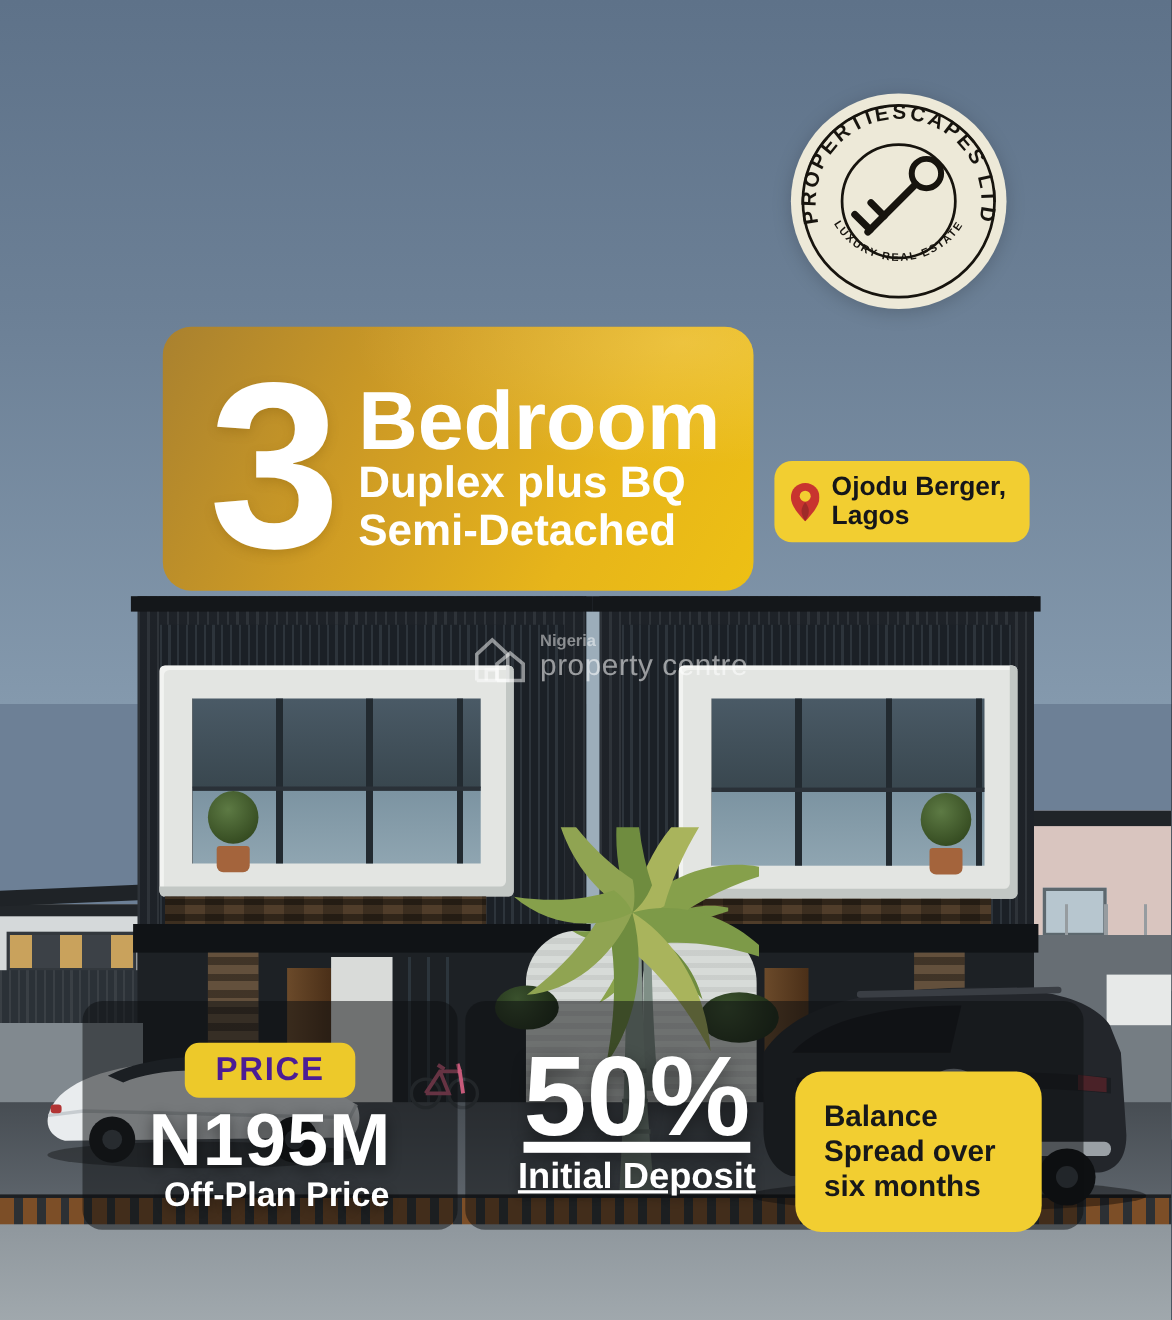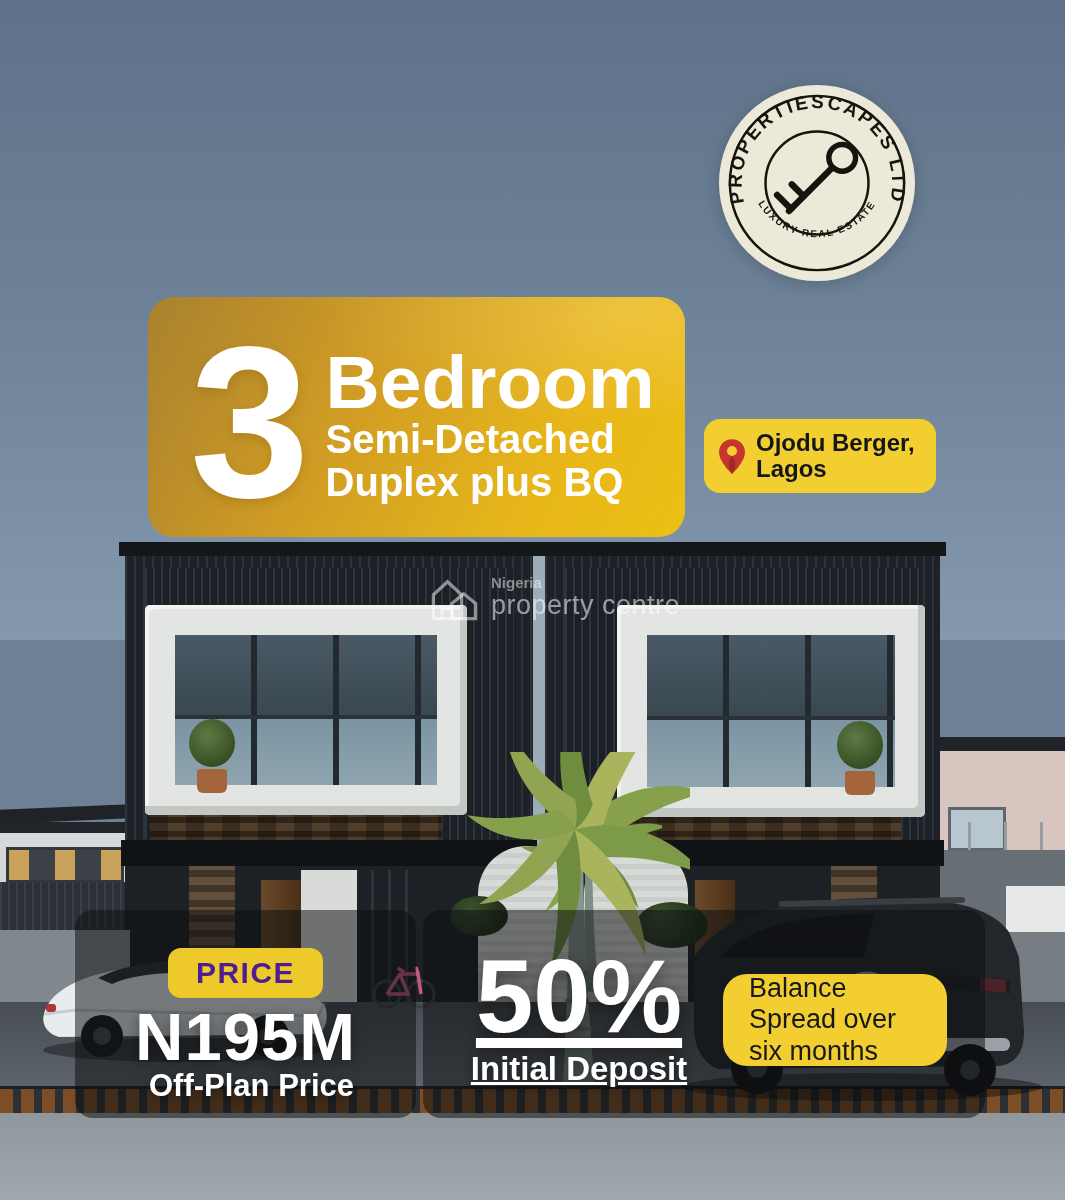--- a/index.html
+++ b/index.html
@@ -94,23 +94,23 @@
     letter-spacing:1.5px;padding:10px 28px;border-radius:13px;line-height:1;}
   .price-value{font-weight:700;font-size:67px;line-height:1.0;margin-top:5px;letter-spacing:1px;
     text-shadow:0 4px 14px rgba(0,0,0,0.45);}
   .price-caption{font-weight:700;font-size:31px;line-height:1.05;
     text-shadow:0 3px 10px rgba(0,0,0,0.45);margin-left:12px;}
   .deposit-main{position:absolute;left:6px;top:44px;width:300px;text-align:center;text-decoration:underline;}
   .deposit-value{font-weight:700;font-size:103px;line-height:0.84;
     text-shadow:0 5px 16px rgba(0,0,0,0.45);}
   .deposit-caption{font-weight:700;font-size:33px;margin-top:9px;
     text-shadow:0 3px 10px rgba(0,0,0,0.45);}
-  .balance-badge{position:absolute;right:38px;top:64px;width:224px;height:92px;border-radius:24px;
+  .balance-badge{position:absolute;right:38px;top:64px;width:224px;height:146px;border-radius:24px;
     background:#f2ce31;color:#17181a;display:flex;flex-direction:column;justify-content:center;
-    padding-left:26px;box-sizing:border-box;font-weight:400;font-size:27px;line-height:1.16;}
+    padding-left:26px;box-sizing:border-box;font-weight:700;font-size:27px;line-height:1.16;}
 
   
   .banner{left:148px;top:297px;width:537px;height:240px;border-radius:26px;z-index:60;
     background:linear-gradient(118deg,#a9812f 0%,#cf9c24 38%,#e7b51a 72%,#edc014 100%);
     overflow:hidden;display:flex;color:#fff;}
   .banner::after{content:"";position:absolute;inset:0;
     background:radial-gradient(90% 75% at 88% 6%,rgba(255,236,170,0.25),transparent 62%);}
   .banner-number{font-weight:700;font-size:215px;line-height:0.8;margin:40px 0 0 42px;
     text-shadow:0 4px 10px rgba(120,80,0,0.25);position:relative;z-index:1;}
   .banner-text{margin:50px 0 0 16px;position:relative;z-index:1;}
@@ -272,22 +272,22 @@
     <div class="wm-text">
       <div class="wm-1">Nigeria</div>
       <div class="wm-2">property centre</div>
     </div>
   </div>
 
   <div class="banner abs" style="position:absolute;">
     <div class="banner-number">3</div>
     <div class="banner-text">
       <div class="banner-title">Bedroom</div>
+      <div class="banner-sub">Duplex plus BQ</div>
       <div class="banner-sub">Semi-Detached</div>
-      <div class="banner-sub">Duplex plus BQ</div>
     </div>
   </div>
 
   <div class="loc-badge abs" style="position:absolute;">
     <svg width="26" height="35" viewBox="0 0 24 32">
       <path d="M12 0 C 5 0 0 5.5 0 12 C 0 21 12 32 12 32 C 12 32 24 21 24 12 C 24 5.5 19 0 12 0 Z" fill="#c8342f"></path>
       <path d="M12 16 C 9 20 7 24 12 32 C 17 24 15 20 12 16 Z" fill="#9e2a28"></path>
       <circle cx="12" cy="11" r="4.6" fill="#f2ce31"></circle>
     </svg>
     <div class="loc-text">

